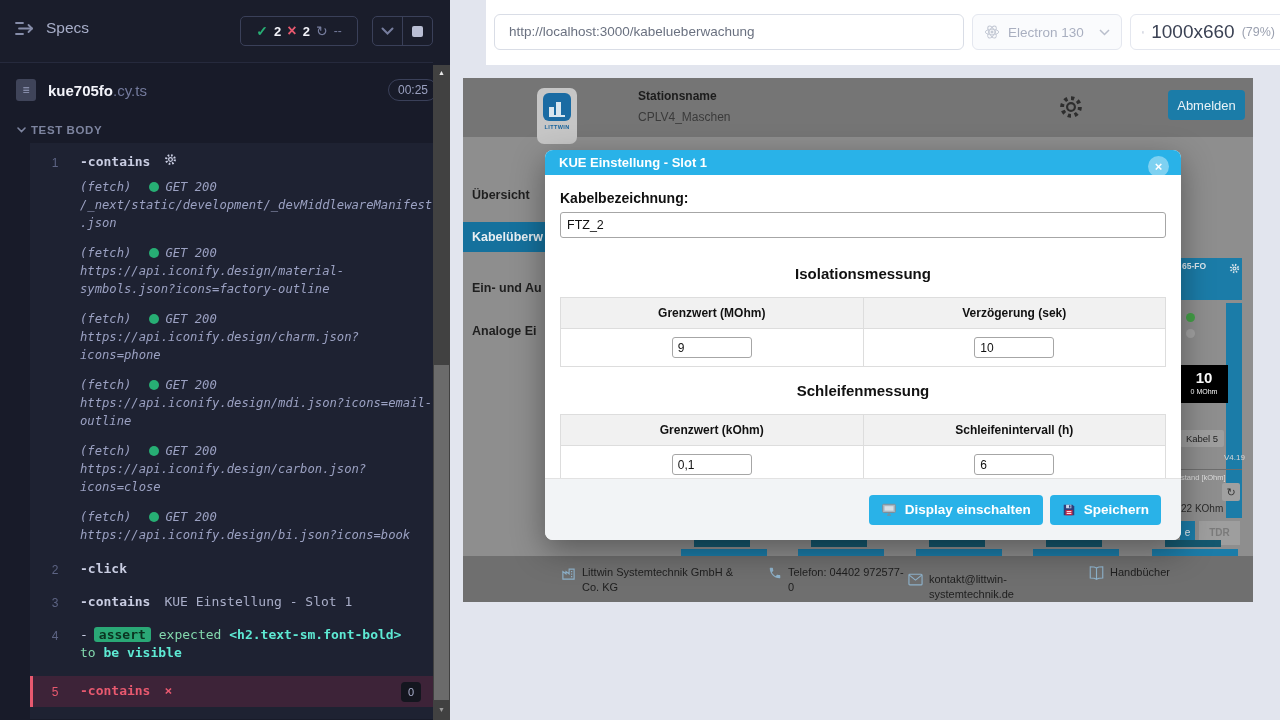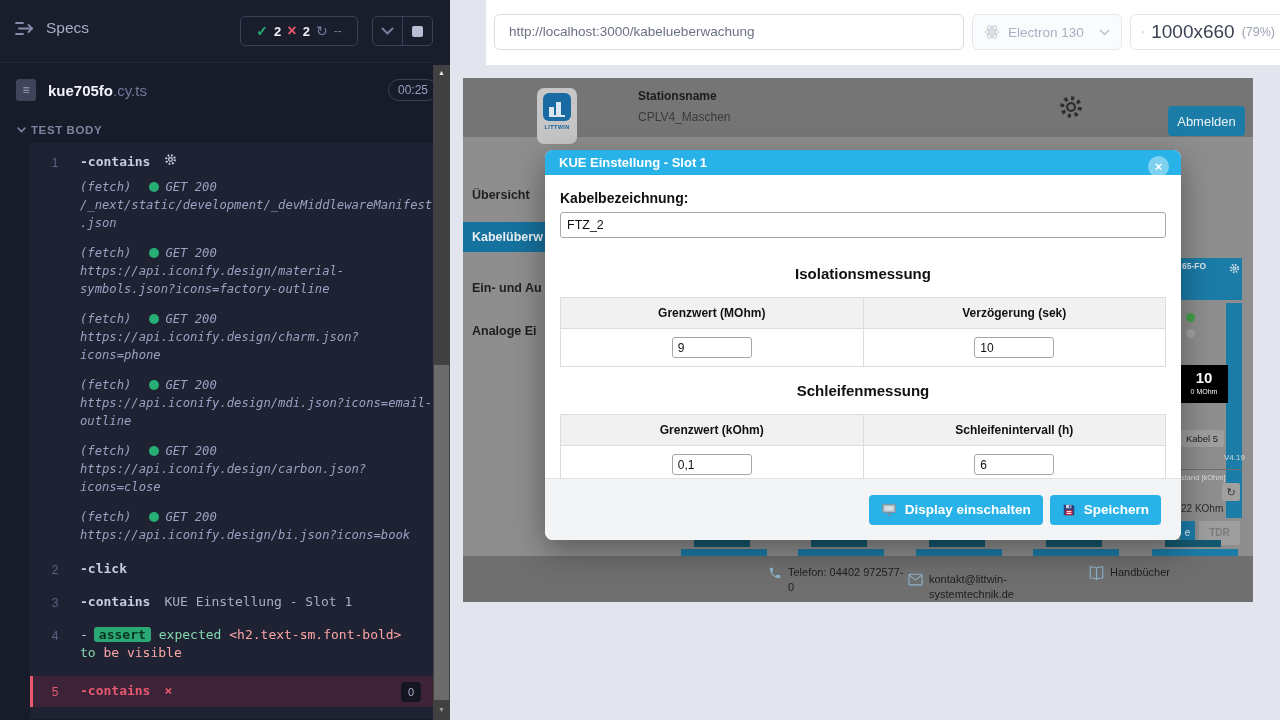--- a/index.html
+++ b/index.html
@@ -46,21 +46,21 @@
   .fetch-block{margin:2px 0 10px 50px;width:353px;}
   .fetch-entry{font-family:"DejaVu Sans Mono",monospace;font-style:italic;font-size:12.2px;line-height:18px;
                color:#9ba1c2;margin-bottom:12px;}
   .fetch-head{display:flex;align-items:center;gap:6px;}
   .fetch-label{margin-right:12px;}
   .green-dot{width:10px;height:10px;border-radius:50%;background:#27ae74;flex:none;}
   .fetch-url{overflow-wrap:break-word;}
   .cmd-content{flex:1;min-width:0;padding-right:30px;}
   .assert-badge{background:#2aa876;color:#0b3320;border-radius:3px;padding:0 5px;font-weight:bold;margin:0 8px 0 6px;}
   .assert-text{color:#83d9ae;}
-  .assert-bold{font-weight:normal;color:#fca5a5;}
+  .assert-bold{font-weight:bold;color:#5eead4;}
   .cmd-row.failed{background:#3d2338;margin-top:10px;padding:6px 0;}
   .cmd-row.failed::before{content:"";position:absolute;left:0;top:0;bottom:0;width:3px;background:#e8596f;}
   .cmd-row.failed .cmd-num,.cmd-row.failed .cmd-name{color:#e8596f;}
   .fail-mark{margin-left:14px;color:#e8596f;font-weight:bold;}
   .count-badge{position:absolute;right:12px;top:50%;transform:translateY(-50%);background:#14161f;color:#a9aecb;
                border-radius:4px;padding:1px 7px;font-size:11px;font-family:"Liberation Sans",sans-serif;}
 
   
   #cy-scroll{left:433px;top:0;width:17px;height:720px;background:#1a1d2b;}
   .scroll-track{position:absolute;left:0;top:65px;width:17px;height:655px;background:#414141;}
@@ -84,21 +84,21 @@
   #app{left:463px;top:78px;width:790px;height:524px;background:#8e8e8e;overflow:hidden;}
   .app-header{position:absolute;left:0;top:0;width:100%;height:59px;background:#757575;}
   .logo-badge{position:absolute;left:74px;top:10px;width:40px;height:56px;background:#c6c6c6;border-radius:7px;
               display:flex;flex-direction:column;align-items:center;padding-top:5px;box-sizing:border-box;}
   .logo-mark{width:28px;height:28px;background:#1a6ba3;border-radius:6px;position:relative;}
   .logo-mark i{position:absolute;background:#d9e6ef;}
   .logo-text{font-size:5.5px;font-weight:bold;color:#15629b;margin-top:3px;letter-spacing:.4px;}
   .station-label{position:absolute;left:175px;top:11px;font-size:12px;font-weight:bold;color:#1c1c1c;}
   .station-value{position:absolute;left:175px;top:32px;font-size:12px;color:#3a3a3a;}
   .hdr-gear{position:absolute;left:595px;top:16px;color:#2e2e2e;}
-  .logout-btn{position:absolute;left:705px;top:28px;width:77px;height:30px;background:#1b7ca8;border-radius:4px;
+  .logout-btn{position:absolute;left:705px;top:12px;width:77px;height:30px;background:#1b7ca8;border-radius:4px;
               color:#e9f2f7;font-size:13px;display:flex;align-items:center;justify-content:center;}
   .side-item{position:absolute;left:9px;font-size:12.5px;font-weight:bold;color:#1f1f1f;}
   .side-item.sel{left:0;width:115px;height:30px;background:#15719d;color:#e8eef2;line-height:30px;padding-left:9px;box-sizing:border-box;}
   .app-footer{position:absolute;left:0;bottom:0;width:100%;height:46px;background:#6f6f6f;color:#1e1e1e;font-size:11px;line-height:15px;}
   .foot-item{position:absolute;top:9px;display:flex;gap:6px;}
   .foot-item svg{flex:none;color:#8fb3cc;margin-top:1px;}
   
   .slot-peek{position:absolute;left:717px;top:177px;width:62px;height:301px;}
   .pk-teal-top{position:absolute;left:0;top:3px;width:62px;height:42px;background:#1b7ca8;}
   .pk-title{position:absolute;left:2px;top:6px;font-size:8.5px;color:#dbe7ee;font-weight:bold;}
@@ -391,20 +391,27 @@
     <div class="bar-group" style="left:570px;">
         <div class="bar-sm"></div>
         <div class="bar-lg"></div>
       </div>
     <div class="bar-group" style="left:689px;">
         <div class="bar-sm"></div>
         <div class="bar-lg"></div>
       </div>
 
     <div class="app-footer">
+      <div class="foot-item" style="left:98px;width:200px;">
+        <svg width="15" height="15" viewBox="0 0 24 24" fill="none" stroke="currentColor" stroke-width="1.8">
+            <path d="M3 21V9l5 3.5V9l5 3.5V5h8v16z"></path>
+            <path d="M16 9h2M16 13h2M16 17h2"></path>
+          </svg>
+        <span style="width:160px;">Littwin Systemtechnik GmbH &amp; Co. KG</span>
+      </div>
       <div class="foot-item" style="left:305px;width:140px;">
         <svg width="14" height="14" viewBox="0 0 24 24" fill="currentColor">
             <path d="M6.6 10.8c1.5 3 3.6 5.1 6.6 6.6l2.2-2.2c.3-.3.7-.4 1-.2 1.1.4 2.3.6 3.6.6.6 0 1 .4 1 1V20c0 .6-.4 1-1 1C10.6 21 3 13.4 3 4c0-.6.4-1 1-1h3.5c.6 0 1 .4 1 1 0 1.2.2 2.4.6 3.6.1.3 0 .7-.2 1l-2.3 2.2z"></path>
           </svg>
         <span style="width:118px;">Telefon: 04402 972577-0</span>
       </div>
       <div class="foot-item" style="left:445px;width:120px;margin-top:7px;">
         <svg width="15" height="13" viewBox="0 0 24 20" fill="none" stroke="currentColor" stroke-width="1.8">
             <rect x="1.5" y="1.5" width="21" height="17" rx="1.5"></rect>
             <path d="M2 3l10 8L22 3"></path>

